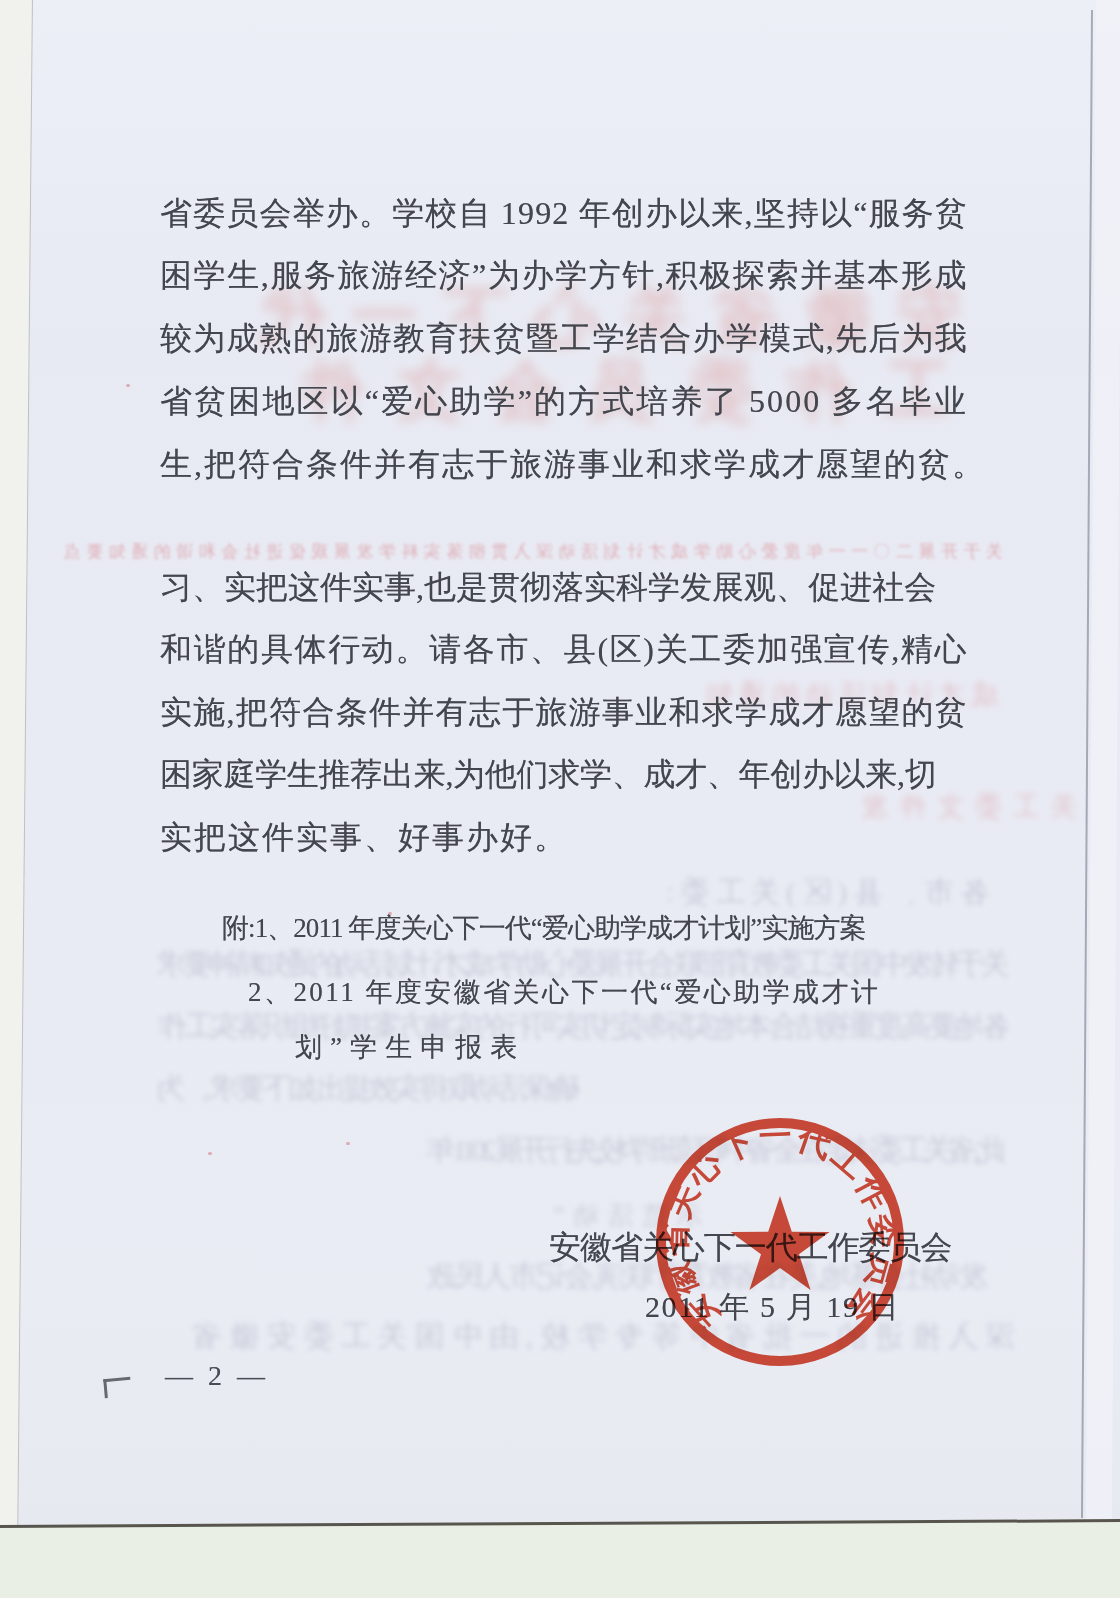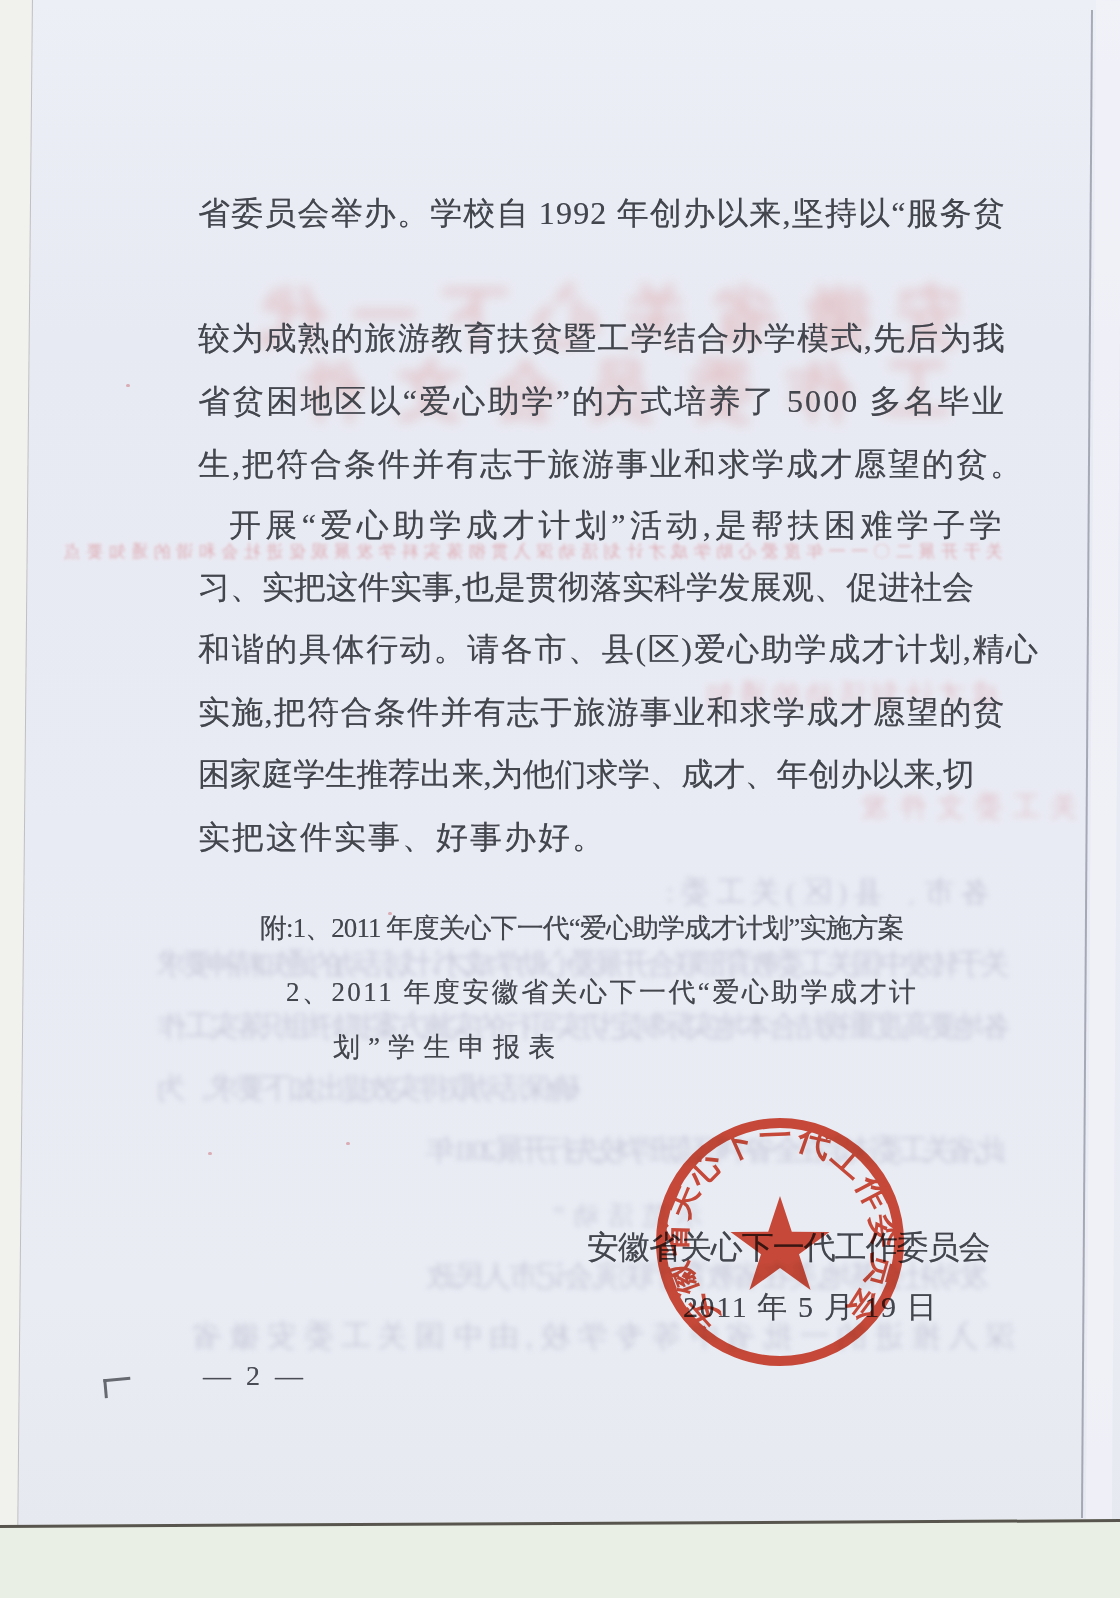--- a/index.html
+++ b/index.html
@@ -31,21 +31,20 @@
     background:#f1f2f8; opacity:.75; transform:rotate(0.38deg); transform-origin:top left;
   }
   .edge-right-line{
     position:absolute; left:1091px; top:10px; width:2px; height:1508px;
     background:rgba(110,115,130,0.55); transform:rotate(0.38deg); transform-origin:top left;
   }
   .line{
     position:absolute; white-space:nowrap; color:#44464e;
     font-size:32px; line-height:1.25; letter-spacing:2px;
     text-shadow:0 0 0.6px rgba(60,62,72,0.55);
-    margin-left:38px;
   }
   .attach{font-size:27px;}
   .pagenum{font-size:28px; color:#4a4c55;}
   .datefs{font-size:30px;}
   
   .ghost{
     position:absolute; white-space:nowrap; transform:scaleX(-1);
     pointer-events:none;
   }
   .ghost.pink-big{color:#d98f8c; opacity:.40; filter:blur(6px); font-weight:bold;}
@@ -81,26 +80,26 @@
   <div class="ghost gray" style="top: 872px; left: 660px; font-size: 30px; letter-spacing: 5.55157px;">各市、县(区)关工委:</div>
   <div class="ghost gray" style="top: 944px; left: 160px; font-size: 30px; letter-spacing: -4.23828px;">关于转发中国关工委教育部联合开展爱心助学成才计划活动的通知精神要求</div>
   <div class="ghost gray" style="top: 1006px; left: 160px; font-size: 30px; letter-spacing: -3.43397px;">各地要高度重视结合本地实际制定切实可行的实施方案抓好组织落实工作</div>
   <div class="ghost gray" style="top: 1068px; left: 160px; font-size: 30px; letter-spacing: -3.73333px;">确保活动取得实效提出如下要求。为</div>
   <div class="ghost gray" style="top: 1130px; left: 430px; font-size: 30px; letter-spacing: -4.95536px;">此,省关工委决定在全省中职流班学校,先行开展 2011 年</div>
   <div class="ghost gray" style="top: 1198px; left: 545px; font-size: 26px; letter-spacing: 8.33596px;">示范活动”</div>
   <div class="ghost gray" style="top: 1256px; left: 428px; font-size: 30px; letter-spacing: -2.49479px;">发动社会基地,美在省教育厅联演,会记市人民政</div>
   <div class="ghost gray" style="top: 1316px; left: 185px; font-size: 30px; letter-spacing: 7.05042px;">深入推进的一批省中等专学校,由中国关工委安徽省</div>
 
   <div class="line" style="top: 193px; left: 160px; letter-spacing: 1.16853px;">省委员会举办。学校自 1992 年创办以来,坚持以“服务贫</div>
+  <div class="line" style="top: 255px; left: 160px; letter-spacing: 1.61125px;">困学生,服务旅游经济”为办学方针,积极探索并基本形成</div>
   <div class="line" style="top: 318px; left: 160px; letter-spacing: 1.28451px;">较为成熟的旅游教育扶贫暨工学结合办学模式,先后为我</div>
   <div class="line" style="top: 381px; left: 160px; letter-spacing: 2.13079px;">省贫困地区以“爱心助学”的方式培养了 5000 多名毕业</div>
   <div class="line" style="top:444px; left:160px;">生,把符合条件并有志于旅游事业和求学成才愿望的贫。</div>
-  <div class="line" style="top: 505px; left: 191px; letter-spacing: 4.37286px;">开展“爱心助学成才计划”活动,是帮扶困难学子学</div>
   <div class="line" style="top: 567px; left: 160px; letter-spacing: 0.00625px;">习、实把这件实事,也是贯彻落实科学发展观、促进社会</div>
-  <div class="line" style="top: 629px; left: 160px; letter-spacing: 1.645px;">和谐的具体行动。请各市、县(区)爱心助学成才计划,精心</div>
+  <div class="line" style="top: 629px; left: 160px; letter-spacing: 1.645px;">和谐的具体行动。请各市、县(区)关工委加强宣传,精心</div>
   <div class="line" style="top: 692px; left: 160px; letter-spacing: 1.28451px;">实施,把符合条件并有志于旅游事业和求学成才愿望的贫</div>
   <div class="line" style="top: 754px; left: 160px; letter-spacing: -0.290266px;">困家庭学生推荐出来,为他们求学、成才、年创办以来,切</div>
   <div class="line" style="top:817px; left:160px;">实把这件实事、好事办好。</div>
 
   <div class="line attach" style="top: 912px; left: 222px; letter-spacing: -0.935345px;">附:1、2011 年度关心下一代“爱心助学成才计划”实施方案</div>
   <div class="line attach" style="top: 976px; left: 248px; letter-spacing: 2.44792px;">2、2011 年度安徽省关心下一代“爱心助学成才计</div>
   <div class="line attach" style="top: 1031px; left: 295px; letter-spacing: 8.0599px;">划”学生申报表</div>
 
   <div class="line" style="top: 1227px; left: 549px; letter-spacing: -1.04167px;">安徽省关心下一代工作委员会</div>
   <div class="line datefs" style="top: 1288px; left: 645px; letter-spacing: 1.58594px;">2011 年 5 月 19 日</div>

